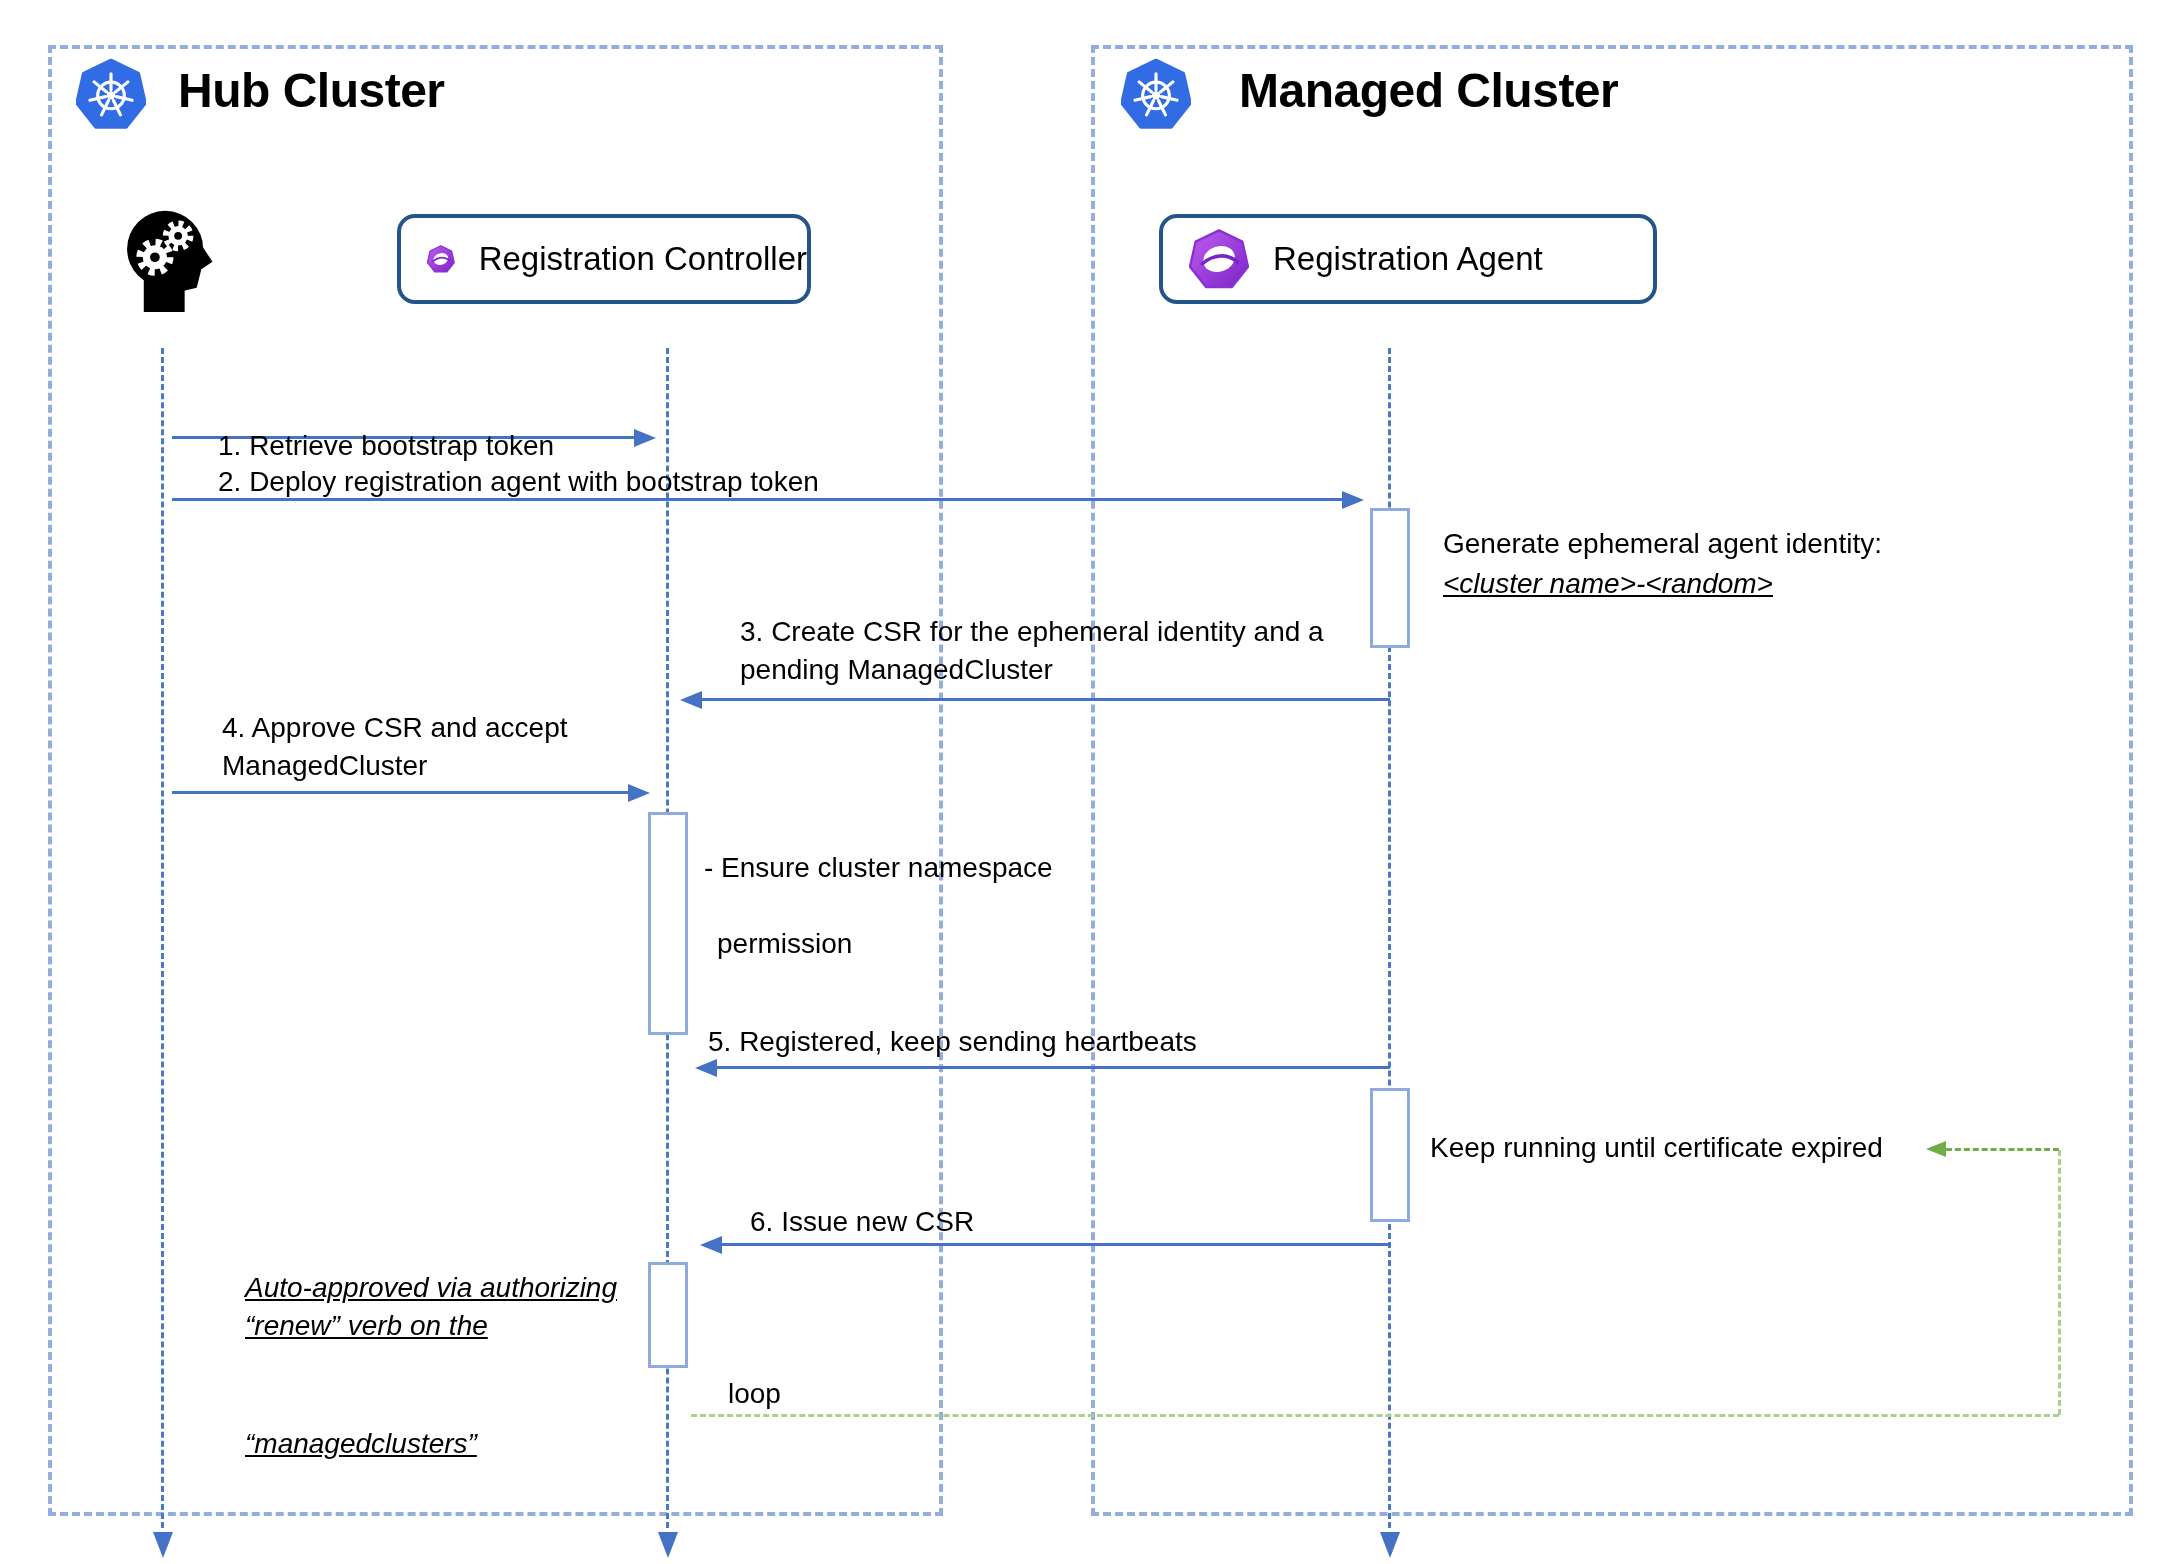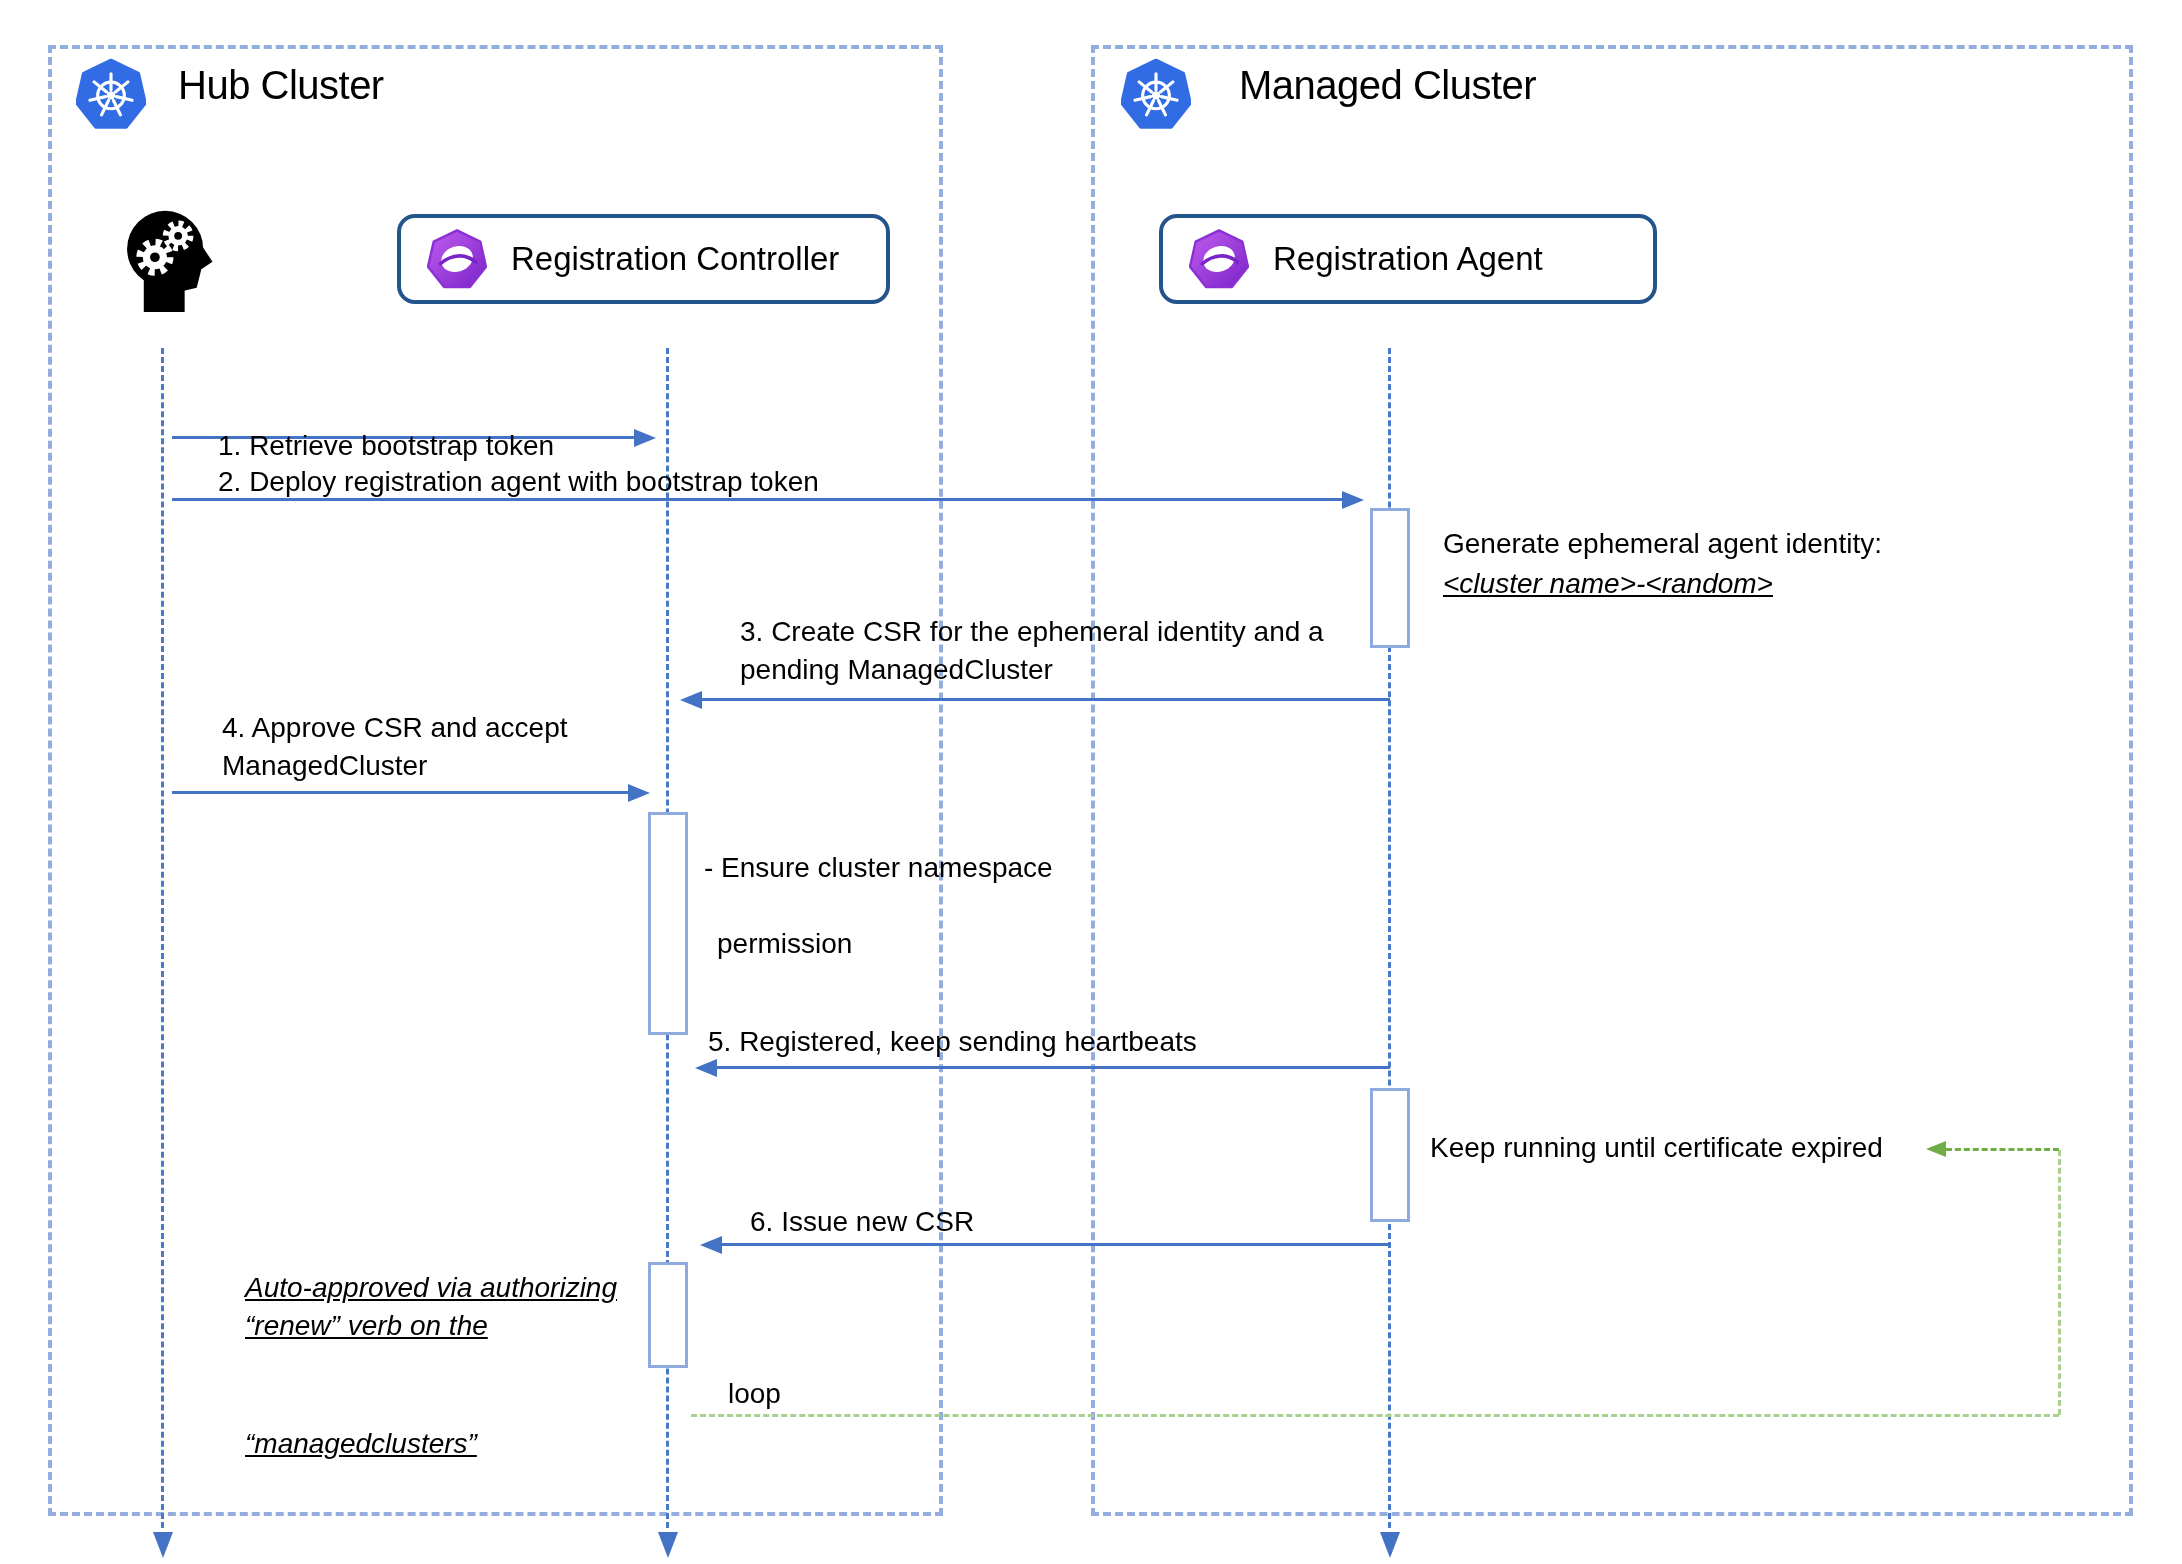--- a/index.html
+++ b/index.html
@@ -4,21 +4,21 @@
 <style>
   html,body{margin:0;padding:0;background:#ffffff;}
   .canvas{position:relative;width:2182px;height:1564px;background:#fff;
           font-family:"Liberation Sans",sans-serif;color:#000;overflow:hidden;}
 
   
   .cluster-box{position:absolute;border:4px dashed #93aede;background:transparent;}
   .hub-box{left:48px;top:45px;width:887px;height:1463px;}
   .managed-box{left:1091px;top:45px;width:1034px;height:1463px;}
 
-  .cluster-title{position:absolute;font-size:40px;font-weight:400;letter-spacing:-0.5px;}
+  .cluster-title{position:absolute;font-size:48px;font-weight:700;letter-spacing:-0.5px;}
   .icon{position:absolute;}
 
   
   .participant{position:absolute;height:90px;background:#fff;border:4px solid #24548c;
                border-radius:18px;display:flex;align-items:center;box-sizing:border-box;
                padding-left:26px;gap:24px;z-index:3;}
   .participant .plabel{font-size:33px;color:#000;white-space:nowrap;}
 
   
   .lifeline{position:absolute;width:0;border-left:3px dashed #4a7ac7;z-index:1;}
@@ -97,21 +97,21 @@
       <circle r="10.5" fill="#fff"></circle>
       <circle r="4.2" fill="#000"></circle>
     </g>
     <g transform="translate(37,53)">
       <circle r="16" fill="none" stroke="#fff" stroke-width="8" stroke-dasharray="6.3 6.3"></circle>
       <circle r="13" fill="#fff"></circle>
       <circle r="5.2" fill="#000"></circle>
     </g>
   </svg>
 
-  <div class="participant" style="left:397px;top:214px;width:493px;">
+  <div class="participant" style="left:397px;top:214px;width:414px;">
     <svg width="60" height="62" viewBox="0 0 100 104">
       <defs>
         <linearGradient id="pg1" x1="0" y1="0" x2="1" y2="1">
           <stop offset="0" stop-color="#c05df0"></stop>
             <stop offset="1" stop-color="#7a23c7"></stop>
         </linearGradient>
       </defs>
       <polygon points="50,4 89.1,22.8 98.7,65.1 71.7,99.1 28.3,99.1 1.3,65.1 10.9,22.8" fill="url(#pg1)" stroke="#8b30d4" stroke-width="4" stroke-linejoin="round"></polygon>
       <ellipse cx="50" cy="52" rx="27" ry="21" fill="#fff" transform="rotate(-18 50 52)"></ellipse>
       <path d="M22,60 C40,44 64,42 81,57" fill="none" stroke="#7a23c7" stroke-width="6" stroke-linecap="round"></path>

